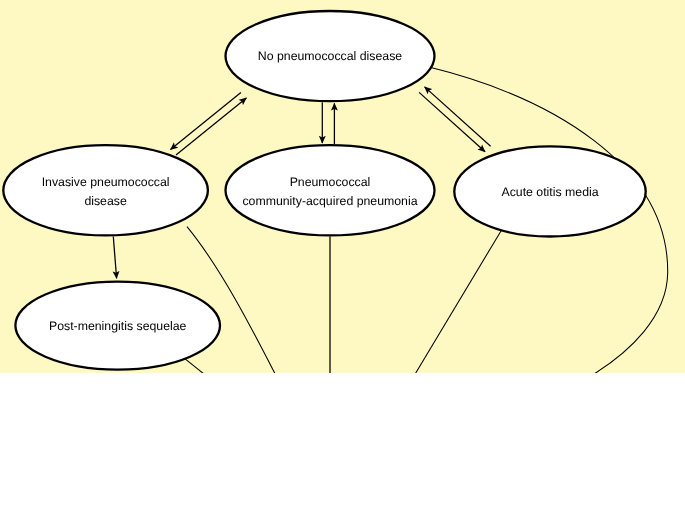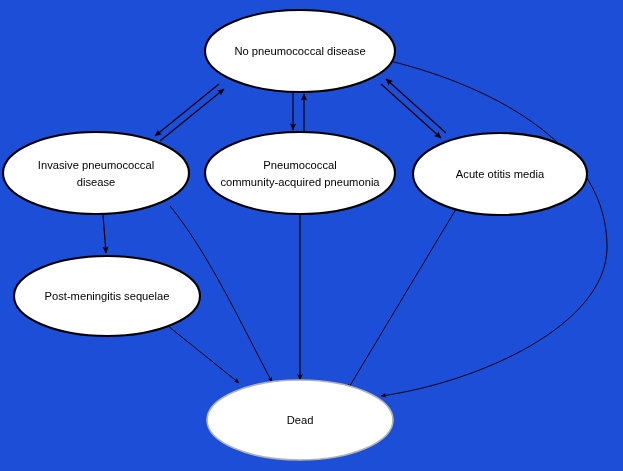--- a/index.html
+++ b/index.html
@@ -7,22 +7,22 @@
     margin: 0;
     padding: 0;
     background: #ffffff;
   }
   body {
     font-family: "Liberation Sans", sans-serif;
   }
   #diagram-root {
     position: relative;
     width: 623px;
-    height: 471px;
-    background: #1d4ed8;
+    height: 339px;
+    background: #fef9c3;
     overflow: hidden;
   }
   #diagram-svg {
     display: block;
     width: 623px;
     height: 471px;
   }
   .node-ellipse {
     fill: #ffffff;
   }

